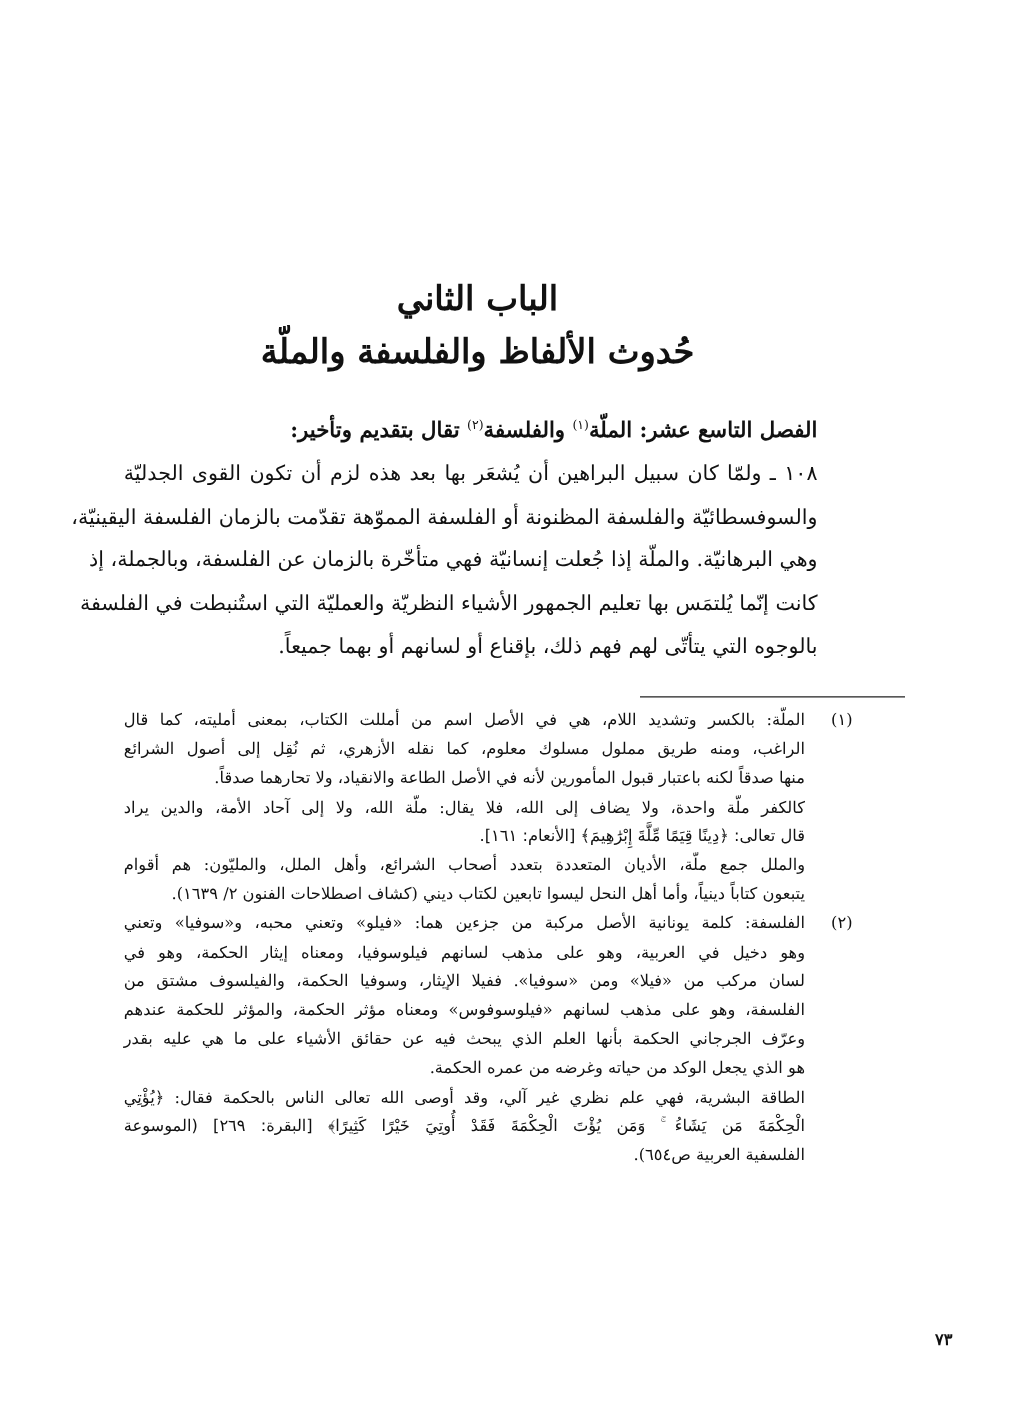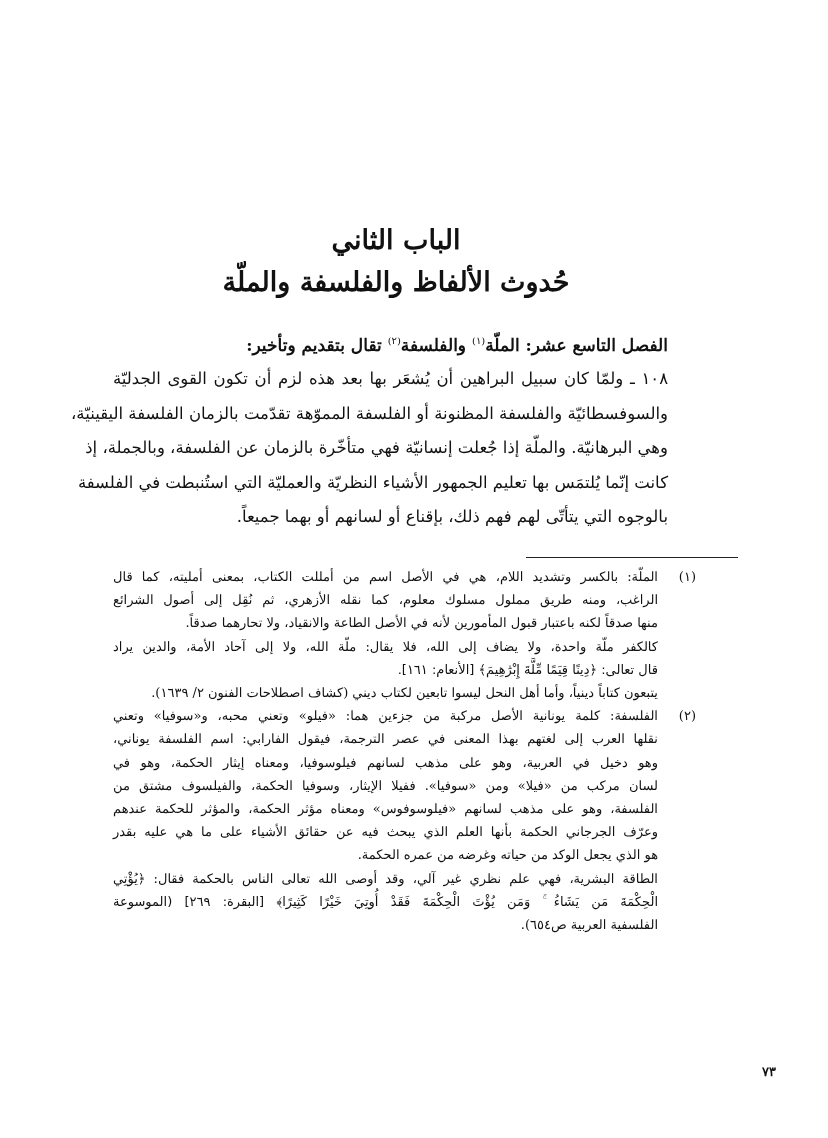--- a/index.html
+++ b/index.html
@@ -10,21 +10,21 @@
   body {
     width: 828px;
     height: 1138px;
     position: relative;
     overflow: hidden;
     color: #111111;
     font-family: "DejaVu Serif", "Liberation Serif", serif;
   }
   .page {
     position: absolute;
-    left: 16px; top: 0;
+    left: 2px; top: 0;
     width: 760px; height: 1138px;
   }
   .chapter-title {
     position: absolute;
     top: 220px;
     left: 0; right: 0;
     text-align: center;
     font-size: 27px;
     font-weight: bold;
     line-height: 40px;
@@ -145,26 +145,26 @@
   <div class="separator"></div>
 
   <div class="footnotes">
     <div class="footnote">
       <span class="fn-num">(١)</span>
       <span class="fn-line" style="display: block;">الملّة: بالكسر وتشديد اللام، هي في الأصل اسم من أمللت الكتاب، بمعنى أمليته، كما قال</span>
       <span class="fn-line" style="display: block;">الراغب، ومنه طريق مملول مسلوك معلوم، كما نقله الأزهري، ثم نُقِل إلى أصول الشرائع</span>
       <span class="fn-line last" style="display: block;">منها صدقاً لكنه باعتبار قبول المأمورين لأنه في الأصل الطاعة والانقياد، ولا تحارهما صدقاً.</span>
       <span class="fn-line" style="display: block;">كالكفر ملّة واحدة، ولا يضاف إلى الله، فلا يقال: ملّة الله، ولا إلى آحاد الأمة، والدين يراد</span>
       <span class="fn-line last quran" style="display: block;">قال تعالى: ﴿دِينًا قِيَمًا مِّلَّةَ إِبْرَٰهِيمَ﴾ [الأنعام: ١٦١].</span>
+      <span class="fn-line" style="display: block;">والملل جمع ملّة، الأديان المتعددة بتعدد أصحاب الشرائع، وأهل الملل، والمليّون: هم أقوام</span>
       <span class="fn-line last" style="display: block;">يتبعون كتاباً دينياً، وأما أهل النحل ليسوا تابعين لكتاب ديني (كشاف اصطلاحات الفنون ٢/ ١٦٣٩).</span>
     </div>
     <div class="footnote">
       <span class="fn-num">(٢)</span>
       <span class="fn-line" style="display: block;">الفلسفة: كلمة يونانية الأصل مركبة من جزءين هما: «فيلو» وتعني محبه، و«سوفيا» وتعني</span>
-      <span class="fn-line" style="display: block;">نقلها العرب إلى لغتهم بهذا المعنى في عصر الترجمة، فيقول الفارابي: اسم الفلسفة يوناني،</span>
       <span class="fn-line" style="display: block;">وهو دخيل في العربية، وهو على مذهب لسانهم فيلوسوفيا، ومعناه إيثار الحكمة، وهو في</span>
       <span class="fn-line" style="display: block;">لسان مركب من «فيلا» ومن «سوفيا». ففيلا الإيثار، وسوفيا الحكمة، والفيلسوف مشتق من</span>
       <span class="fn-line" style="display: block;">الفلسفة، وهو على مذهب لسانهم «فيلوسوفوس» ومعناه مؤثر الحكمة، والمؤثر للحكمة عندهم</span>
       <span class="fn-line" style="display: block;">وعرّف الجرجاني الحكمة بأنها العلم الذي يبحث فيه عن حقائق الأشياء على ما هي عليه بقدر</span>
       <span class="fn-line last" style="display: block;">هو الذي يجعل الوكد من حياته وغرضه من عمره الحكمة.</span>
       <span class="fn-line" style="display: block;">الطاقة البشرية، فهي علم نظري غير آلي، وقد أوصى الله تعالى الناس بالحكمة فقال: ﴿يُؤْتِي</span>
       <span class="fn-line quran" style="display: block;">الْحِكْمَةَ مَن يَشَاءُ ۚ وَمَن يُؤْتَ الْحِكْمَةَ فَقَدْ أُوتِيَ خَيْرًا كَثِيرًا﴾ [البقرة: ٢٦٩] (الموسوعة</span>
       <span class="fn-line last" style="display: block;">الفلسفية العربية ص٦٥٤).</span>
     </div>
   </div>

